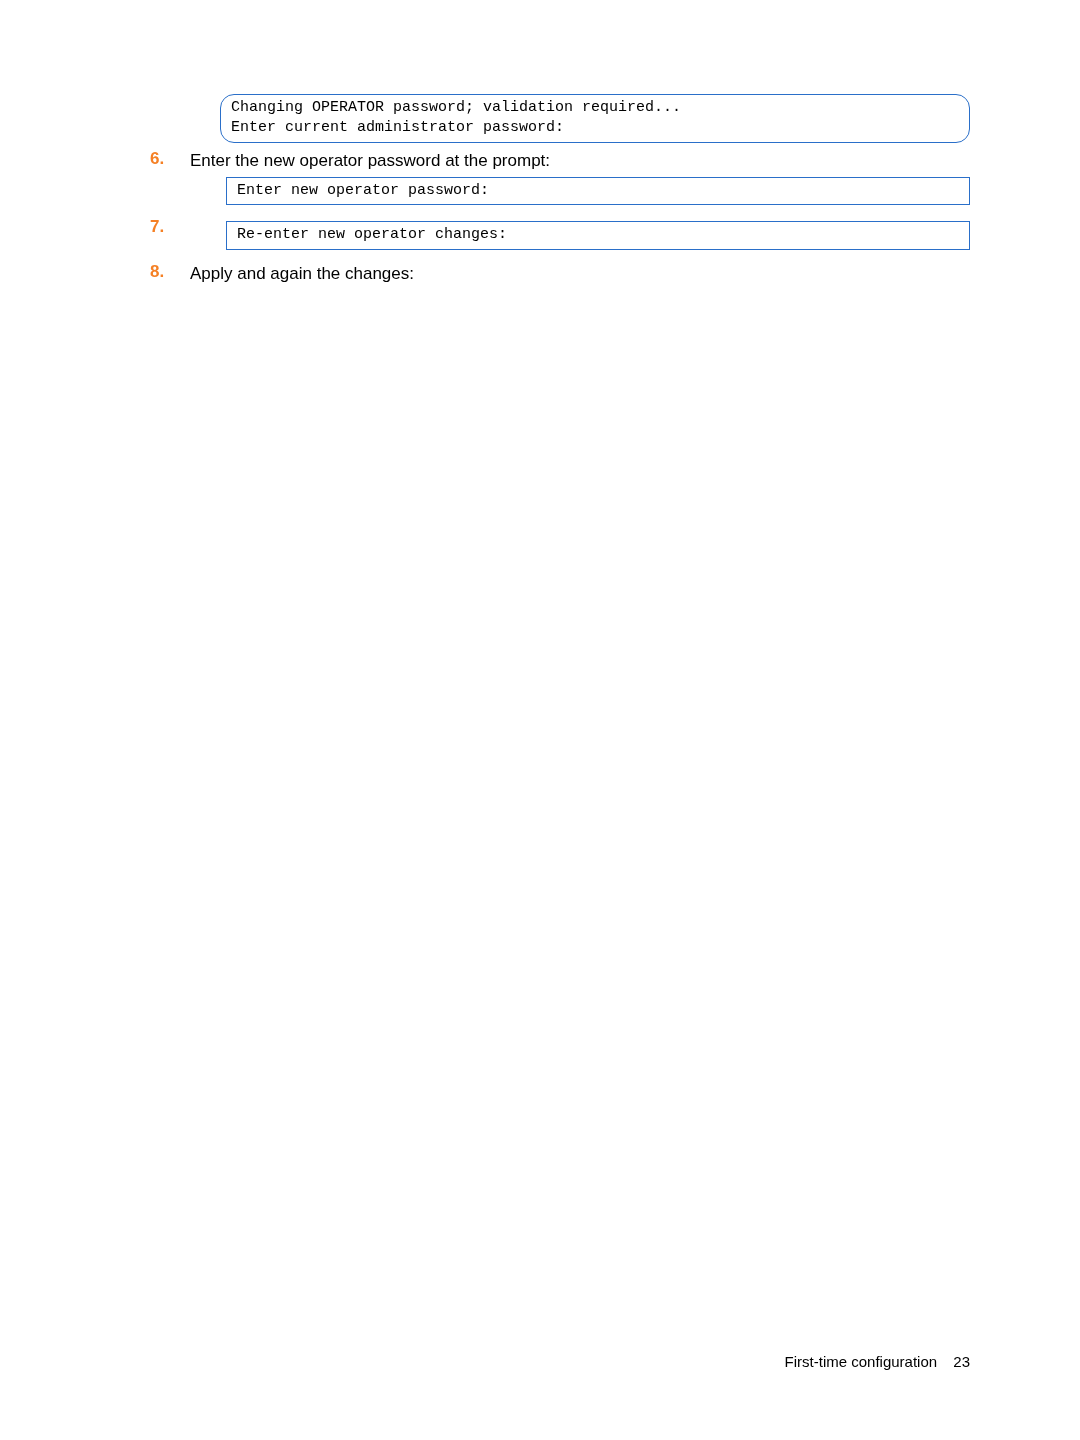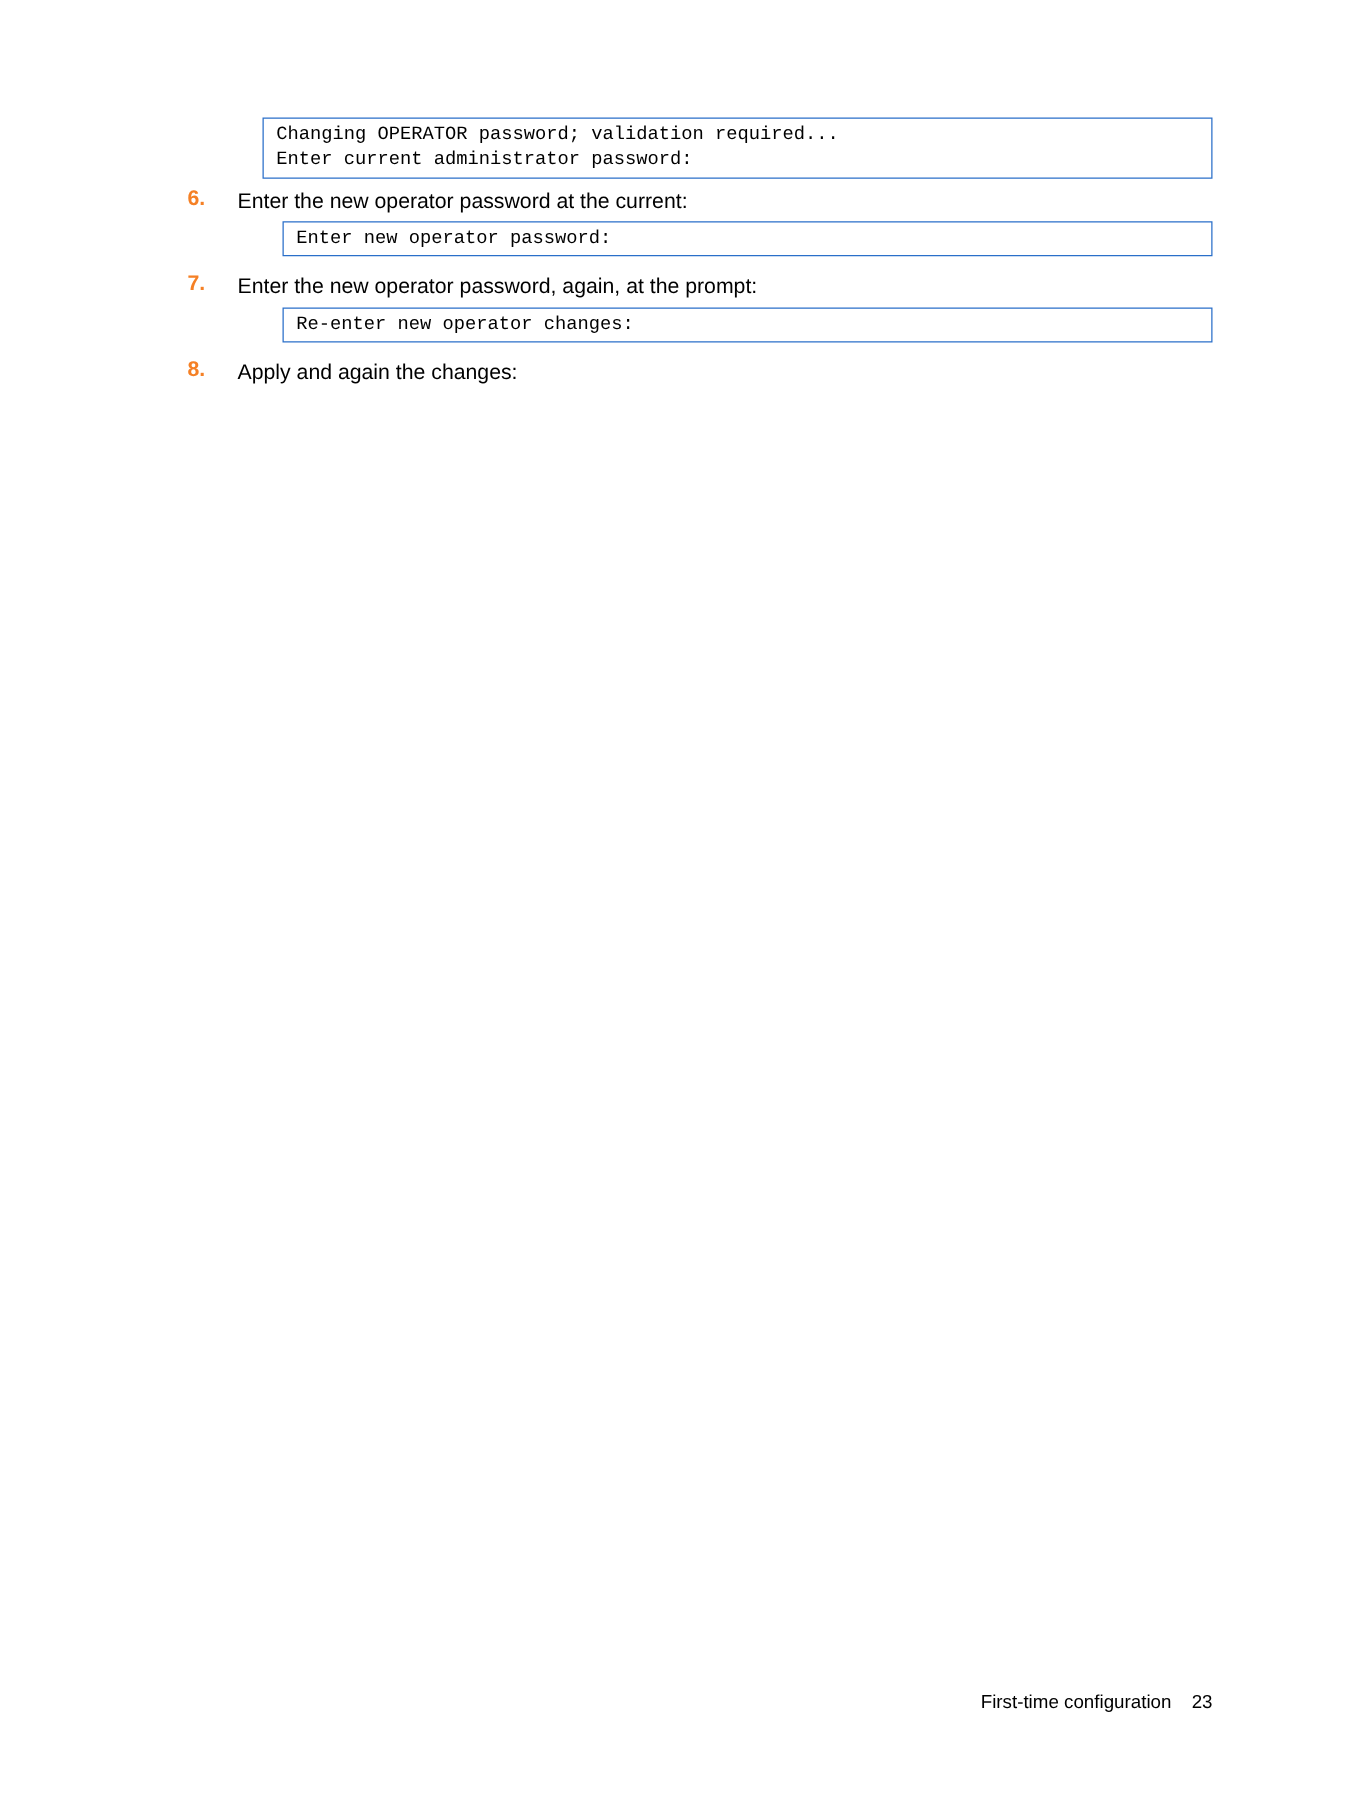--- a/index.html
+++ b/index.html
@@ -56,21 +56,22 @@
   .step-text {
     font-size: 17px;
     line-height: 1.45;
     font-weight: 300;
     margin: 0 0 2px 0;
   }
   .step-content .code-box {
     margin-left: 36px;
   }
   .body-indent .code-box {
-    margin-left: 20px;
+    margin-left: 30px;
+    border-radius: 14px;
   }
   .footer {
     position: absolute;
     right: 110px;
     bottom: 70px;
     font-size: 15px;
     font-weight: 300;
     text-align: center;
   }
   .footer .pnum {
@@ -83,29 +84,28 @@
 <div class="page">
 
   <div class="body-indent">
     <div class="code-box">Changing OPERATOR password; validation required...
 Enter current administrator password:</div>
   </div>
 
   <div class="step-row">
     <div class="step-num">6.</div>
     <div class="step-content">
-      <p class="step-text">Enter the new operator password at the current:</p>
+      <p class="step-text">Enter the new operator password at the prompt:</p>
       <div class="code-box">Enter new operator password:</div>
     </div>
   </div>
 
   <div class="step-row">
     <div class="step-num">7.</div>
     <div class="step-content">
-      <p class="step-text">Enter the new operator password, again, at the prompt:</p>
       <div class="code-box">Re-enter new operator changes:</div>
     </div>
   </div>
 
   <div class="step-row">
     <div class="step-num">8.</div>
     <div class="step-content">
       <p class="step-text">Apply and again the changes:</p>
     </div>
   </div>

